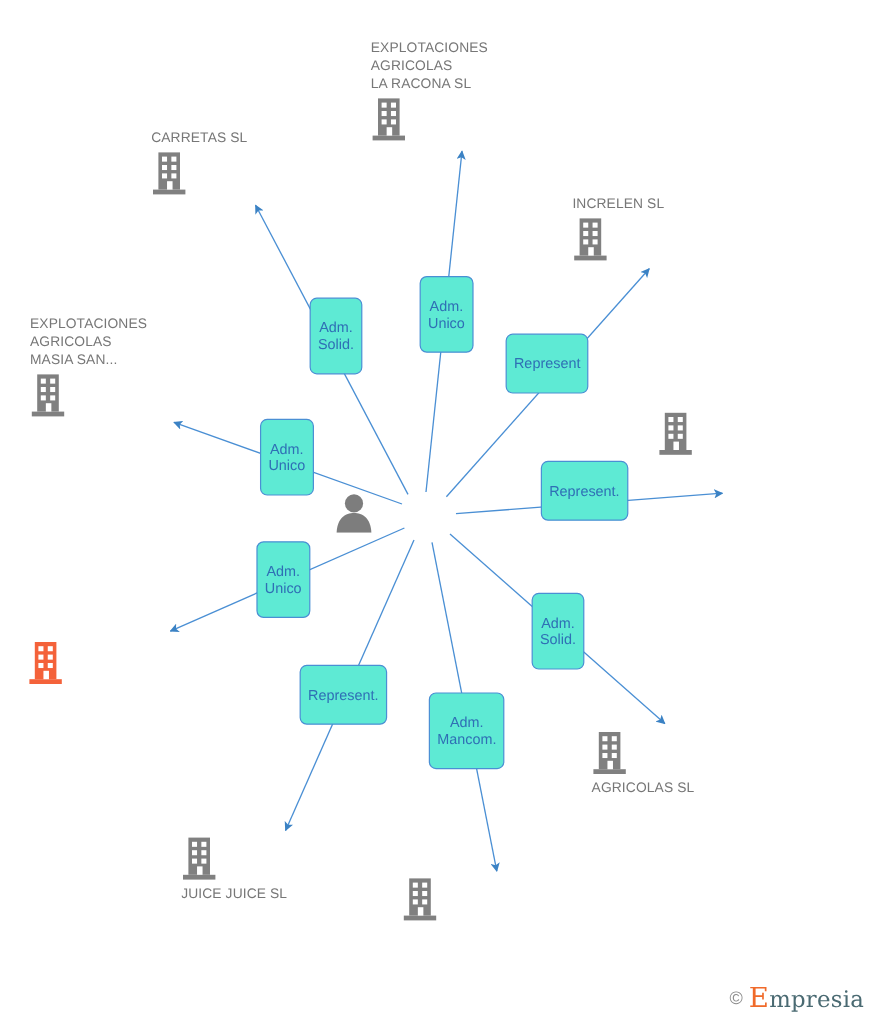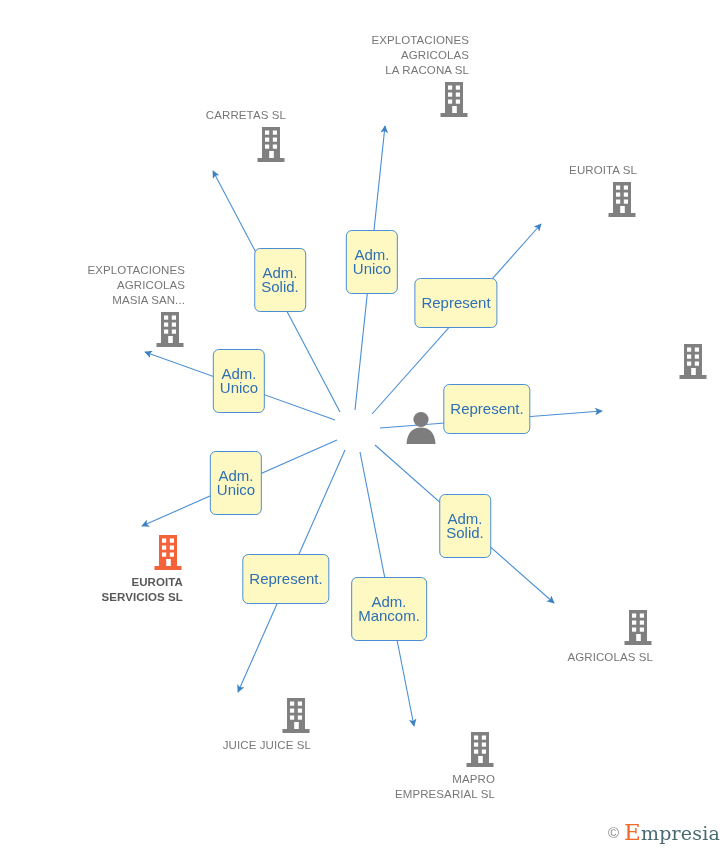--- a/index.html
+++ b/index.html
@@ -19,21 +19,21 @@
     position: absolute;
     left: 0;
     top: 0;
     width: 728px;
     height: 850px;
   }
   .node {
     position: absolute;
     width: 160px;
     margin-left: -80px;
-    text-align: right;
+    text-align: left;
     color: #777777;
     font-size: 11.5px;
     line-height: 15px;
     letter-spacing: 0.1px;
   }
   .node .node-label {
     display: block;
     white-space: pre-line;
   }
   .node .node-icon {
@@ -47,25 +47,25 @@
     font-weight: bold;
   }
   .person-label {
     color: #808080;
     font-size: 11.5px;
     line-height: 15px;
   }
   .edge-label {
     position: absolute;
     box-sizing: border-box;
-    background: #fef9c3;
+    background: #5eead4;
     border: 1.5px solid #4a8fd4;
     border-radius: 6px;
     color: #2f6fb5;
-    font-size: 15px;
+    font-size: 12px;
     line-height: 14px;
     text-align: center;
     padding: 17px 6px;
     white-space: pre-line;
     font-family: "Liberation Sans", sans-serif;
   }
   #watermark {
     position: absolute;
     right: 8px;
     bottom: 6px;
@@ -137,21 +137,21 @@
           <rect x="9" y="4.5" width="4.2" height="4.2" fill="#ffffff"></rect>
           <rect x="16.8" y="4.5" width="4.2" height="4.2" fill="#ffffff"></rect>
           <rect x="9" y="11.5" width="4.2" height="4.2" fill="#ffffff"></rect>
           <rect x="16.8" y="11.5" width="4.2" height="4.2" fill="#ffffff"></rect>
           <rect x="9" y="18.5" width="4.2" height="4.2" fill="#ffffff"></rect>
           <rect x="16.8" y="18.5" width="4.2" height="4.2" fill="#ffffff"></rect>
           <rect x="13.2" y="25" width="4.6" height="7" fill="#ffffff"></rect>
         </svg></span>
     </div>
     <div class="node label-top" style="top: 163px; left: 557px;">
-      <span class="node-label">EUROITA SL</span>
+      <span class="node-label">INCRELEN SL</span>
       <span class="node-icon"><svg width="30" height="38" viewBox="0 0 30 38" xmlns="http://www.w3.org/2000/svg">
           <rect x="6" y="1" width="18" height="31" fill="#808080"></rect>
           <rect x="1.5" y="32" width="27" height="4" fill="#808080"></rect>
           <rect x="9" y="4.5" width="4.2" height="4.2" fill="#ffffff"></rect>
           <rect x="16.8" y="4.5" width="4.2" height="4.2" fill="#ffffff"></rect>
           <rect x="9" y="11.5" width="4.2" height="4.2" fill="#ffffff"></rect>
           <rect x="16.8" y="11.5" width="4.2" height="4.2" fill="#ffffff"></rect>
           <rect x="9" y="18.5" width="4.2" height="4.2" fill="#ffffff"></rect>
           <rect x="16.8" y="18.5" width="4.2" height="4.2" fill="#ffffff"></rect>
           <rect x="13.2" y="25" width="4.6" height="7" fill="#ffffff"></rect>
@@ -191,22 +191,20 @@
           <rect x="6" y="1" width="18" height="31" fill="#f4623a"></rect>
           <rect x="1.5" y="32" width="27" height="4" fill="#f4623a"></rect>
           <rect x="9" y="4.5" width="4.2" height="4.2" fill="#ffffff"></rect>
           <rect x="16.8" y="4.5" width="4.2" height="4.2" fill="#ffffff"></rect>
           <rect x="9" y="11.5" width="4.2" height="4.2" fill="#ffffff"></rect>
           <rect x="16.8" y="11.5" width="4.2" height="4.2" fill="#ffffff"></rect>
           <rect x="9" y="18.5" width="4.2" height="4.2" fill="#ffffff"></rect>
           <rect x="16.8" y="18.5" width="4.2" height="4.2" fill="#ffffff"></rect>
           <rect x="13.2" y="25" width="4.6" height="7" fill="#ffffff"></rect>
         </svg></span>
-      <span class="node-label">EUROITA
-SERVICIOS SL</span>
     </div>
     <div class="node label-bottom" style="top: 697px; left: 231px;">
       <span class="node-icon"><svg width="30" height="38" viewBox="0 0 30 38" xmlns="http://www.w3.org/2000/svg">
           <rect x="6" y="1" width="18" height="31" fill="#808080"></rect>
           <rect x="1.5" y="32" width="27" height="4" fill="#808080"></rect>
           <rect x="9" y="4.5" width="4.2" height="4.2" fill="#ffffff"></rect>
           <rect x="16.8" y="4.5" width="4.2" height="4.2" fill="#ffffff"></rect>
           <rect x="9" y="11.5" width="4.2" height="4.2" fill="#ffffff"></rect>
           <rect x="16.8" y="11.5" width="4.2" height="4.2" fill="#ffffff"></rect>
           <rect x="9" y="18.5" width="4.2" height="4.2" fill="#ffffff"></rect>
@@ -220,22 +218,20 @@
           <rect x="6" y="1" width="18" height="31" fill="#808080"></rect>
           <rect x="1.5" y="32" width="27" height="4" fill="#808080"></rect>
           <rect x="9" y="4.5" width="4.2" height="4.2" fill="#ffffff"></rect>
           <rect x="16.8" y="4.5" width="4.2" height="4.2" fill="#ffffff"></rect>
           <rect x="9" y="11.5" width="4.2" height="4.2" fill="#ffffff"></rect>
           <rect x="16.8" y="11.5" width="4.2" height="4.2" fill="#ffffff"></rect>
           <rect x="9" y="18.5" width="4.2" height="4.2" fill="#ffffff"></rect>
           <rect x="16.8" y="18.5" width="4.2" height="4.2" fill="#ffffff"></rect>
           <rect x="13.2" y="25" width="4.6" height="7" fill="#ffffff"></rect>
         </svg></span>
-      <span class="node-label">MAPRO
-EMPRESARIAL SL</span>
     </div>
     <div class="node label-bottom" style="top: 609px; left: 573px;">
       <span class="node-icon"><svg width="30" height="38" viewBox="0 0 30 38" xmlns="http://www.w3.org/2000/svg">
           <rect x="6" y="1" width="18" height="31" fill="#808080"></rect>
           <rect x="1.5" y="32" width="27" height="4" fill="#808080"></rect>
           <rect x="9" y="4.5" width="4.2" height="4.2" fill="#ffffff"></rect>
           <rect x="16.8" y="4.5" width="4.2" height="4.2" fill="#ffffff"></rect>
           <rect x="9" y="11.5" width="4.2" height="4.2" fill="#ffffff"></rect>
           <rect x="16.8" y="11.5" width="4.2" height="4.2" fill="#ffffff"></rect>
           <rect x="9" y="18.5" width="4.2" height="4.2" fill="#ffffff"></rect>

